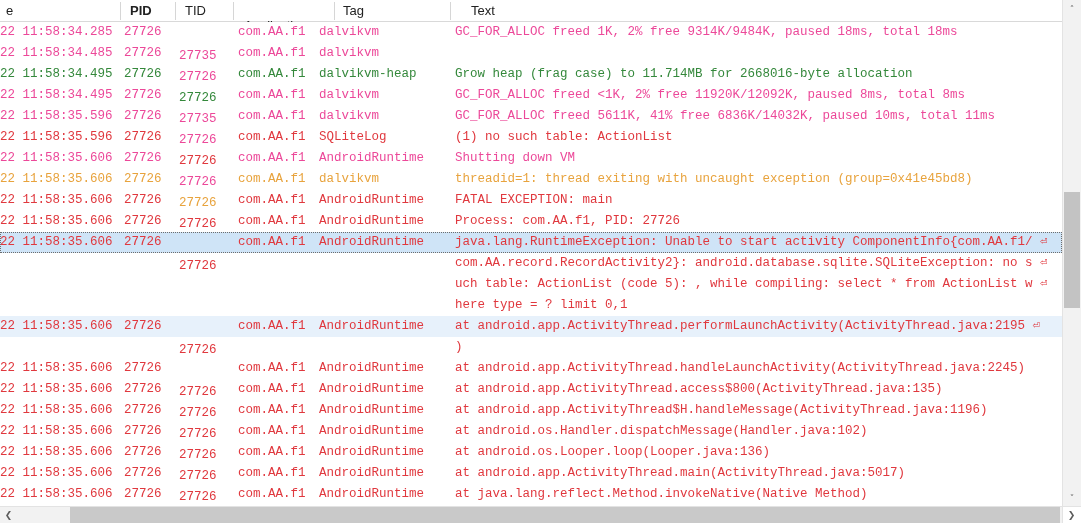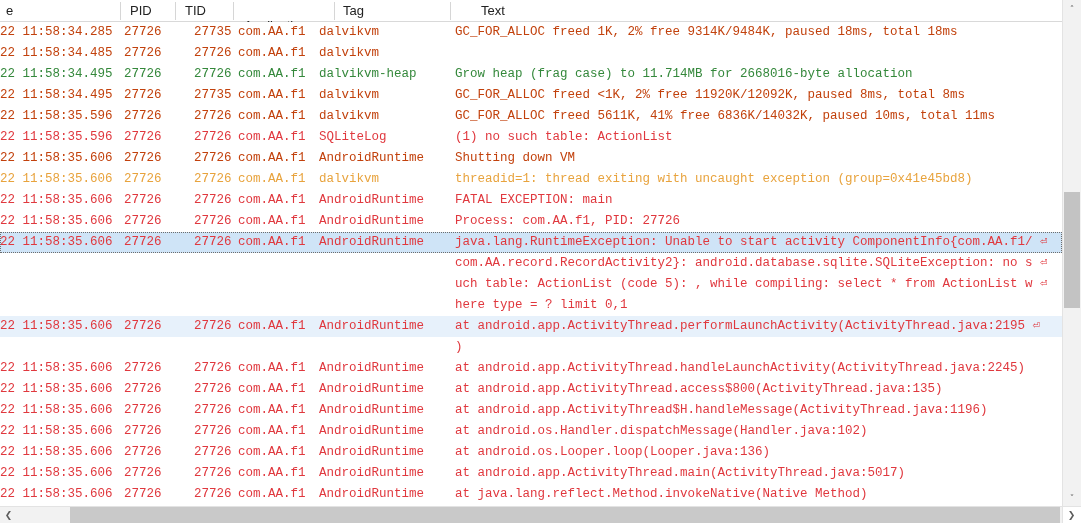--- a/index.html
+++ b/index.html
@@ -85,25 +85,25 @@
     height: 21px;
     line-height: 21px;
     font-family: "Liberation Mono", monospace;
     font-size: 12.5px;
     white-space: pre;
     overflow: hidden;
     box-sizing: border-box;
   }
   .c-time { left: 0px;   width: 118px; }
   .c-pid  { left: 124px; width: 50px;  }
-  .c-tid  { left: 194px; width: 52px;  }
+  .c-tid  { left: 179px; width: 52px; margin-top: 24px;  }
   .c-app  { left: 238px; width: 94px;  }
   .c-tag  { left: 319px; width: 110px; }
   .c-text { left: 455px; width: 600px; }
-  .lvl-d { color: #c2410c; }
+  .lvl-d { color: #ec4899; }
   .lvl-i { color: #34883b; }
   .lvl-w { color: #e8a33d; }
   .lvl-e { color: #e0383e; }
 
   
   #vscrollbar {
     position: absolute;
     right: 0;
     top: 0;
     width: 19px;
@@ -177,25 +177,25 @@
     box-sizing: border-box;
   }
 </style>
 </head>
 <body>
 
 <div id="logcat-panel">
 
   <div id="header-row">
       <div class="th" style="left: 0px; width: 118px;">e</div>
-      <div class="th" style="left: 124px; width: 50px;">PID</div>
+      <div class="th" style="left: 124px; width: 50px; font-weight: bold;">PID</div>
       <div class="th" style="left: 179px; width: 52px;">TID</div>
       <div class="th" style="left: 238px; width: 94px; margin-top: 15px;">Application</div>
       <div class="th" style="left: 337px; width: 110px;">Tag</div>
-      <div class="th" style="left: 475px; width: 600px;">Text</div>
+      <div class="th" style="left: 465px; width: 600px;">Text</div>
       <div class="th-divider" style="left: 120px;"></div>
       <div class="th-divider" style="left: 175px;"></div>
       <div class="th-divider" style="left: 233px;"></div>
       <div class="th-divider" style="left: 334px;"></div>
       <div class="th-divider" style="left: 450px;"></div>
     </div>
 
   <div id="rows-viewport">
       <div class="log-row">
         <div class="cell c-time lvl-d">22 11:58:34.285</div>

